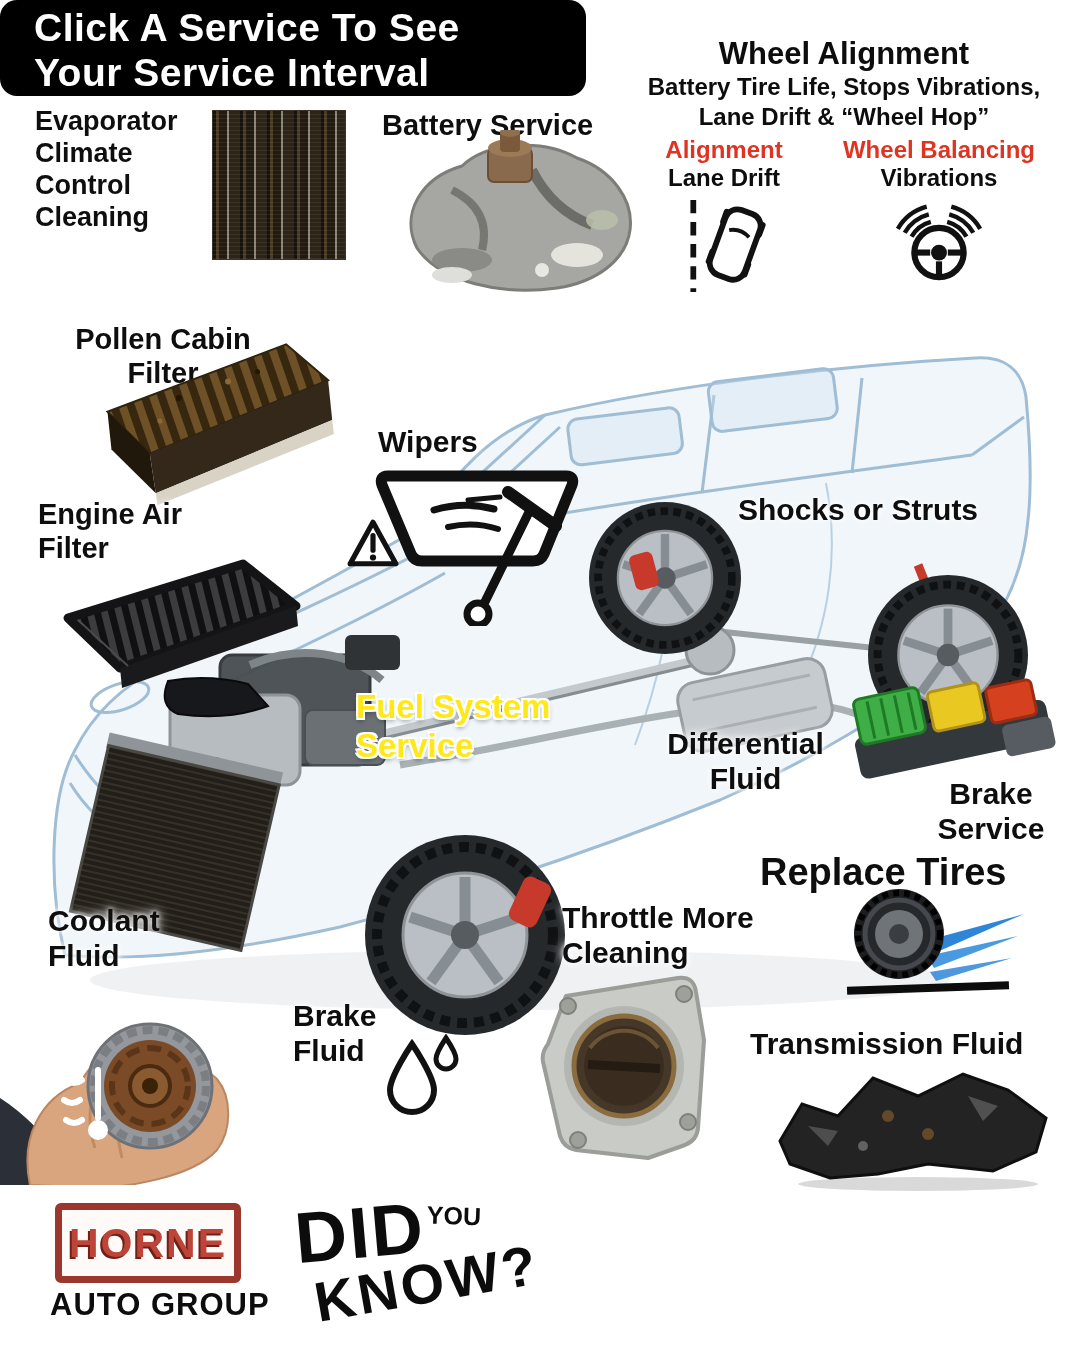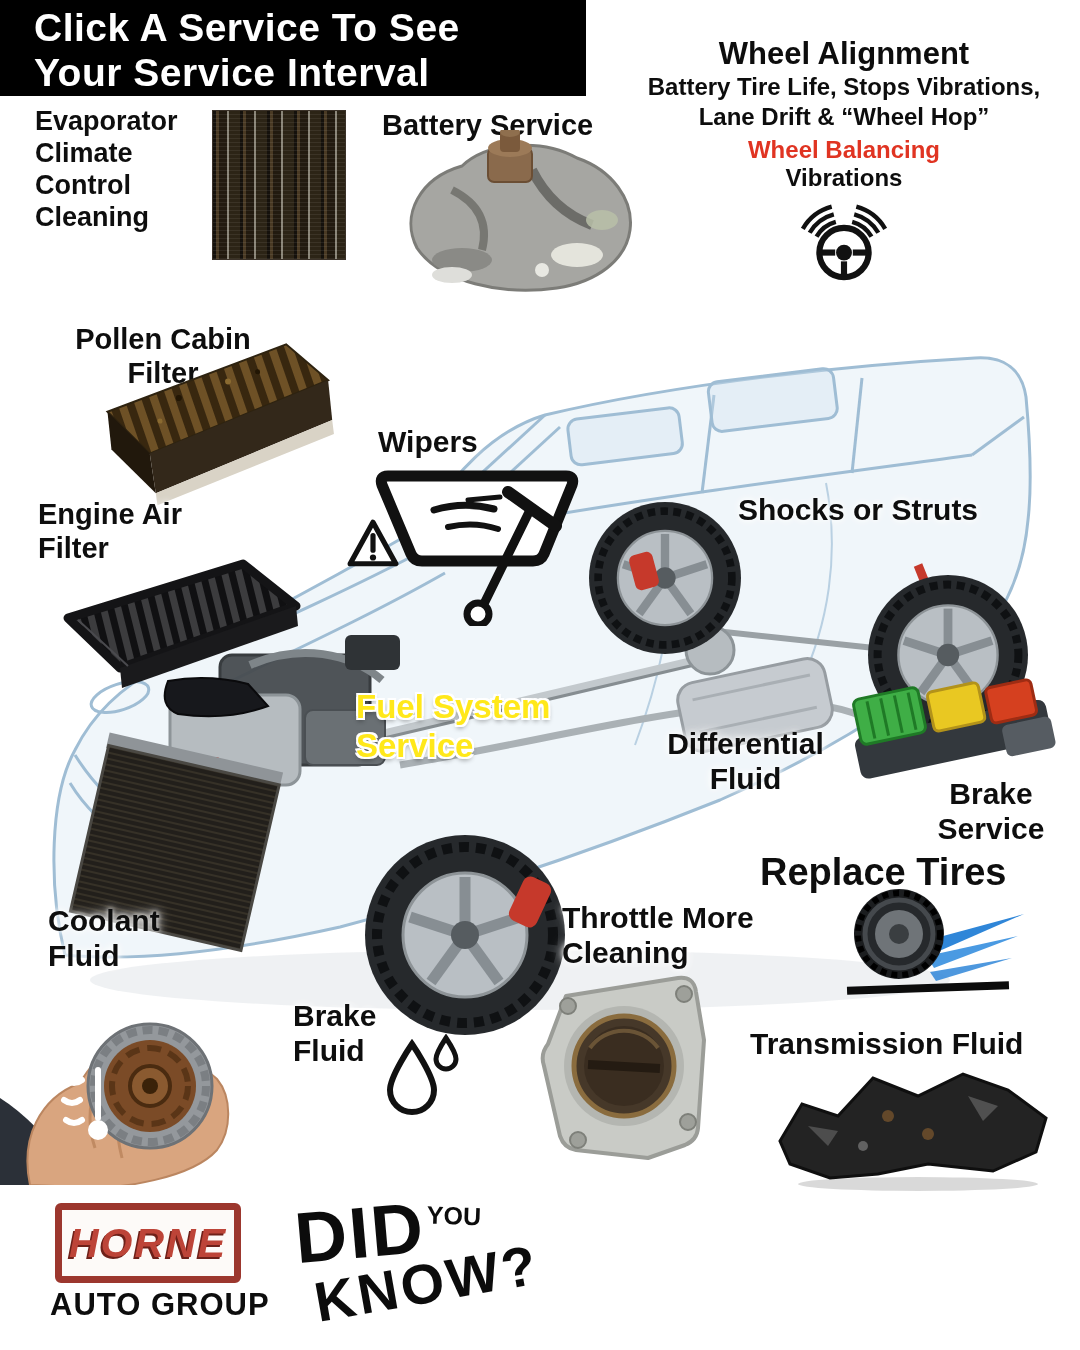--- a/index.html
+++ b/index.html
@@ -6,21 +6,21 @@
   .canvas {
     position:relative; width:1080px; height:1350px; background:#ffffff;
     font-family:"Liberation Sans", sans-serif; overflow:hidden; margin:0 auto;
   }
   .abs { position:absolute; }
 
   
   .banner {
     position:absolute; left:0; top:0; width:586px; height:96px;
     background:#000; color:#fff; font-weight:800; font-size:39px; line-height:45px;
-    padding:5px 0 0 34px; box-sizing:border-box; letter-spacing:0.5px;
+    padding:5px 0 0 34px; box-sizing:border-box; letter-spacing:0.5px;border-radius:17px;
   }
 
   
   .wa { position:absolute; left:618px; top:36px; width:452px; text-align:center; color:#0d0d0d; }
   .wa-title { font-size:31px; font-weight:800; }
   .wa-sub { font-size:24px; font-weight:700; line-height:30px; }
   .wa-cols { display:flex; justify-content:center; margin-top:4px; }
   .wa-col { display:flex; flex-direction:column; align-items:center; }
   .wa-col1 { width:190px; }
   .wa-col2 { width:240px; }
@@ -70,21 +70,21 @@
   #img-tire { left:842px; top:884px; width:190px; height:124px; }
   #img-coolant { left:0px; top:978px; width:262px; height:207px; }
   #icon-drops { left:382px; top:1034px; width:84px; height:84px; }
   #img-throttle { left:538px; top:970px; width:172px; height:194px; }
   #img-transmission { left:768px; top:1056px; width:290px; height:137px; }
 
   
   #logo-box {
     left:55px; top:1203px; width:172px; height:66px;
     border:7px solid #9c372e; border-radius:6px; background:#fdfaf8;
-    display:flex; align-items:center; justify-content:center; box-sizing:content-box;font-style:italic;
+    display:flex; align-items:center; justify-content:center; box-sizing:content-box;
   }
   #logo-text {
     color:#bd4438; font-size:41px; font-weight:800; letter-spacing:2px;
     text-shadow:-2px 2px 0 #6e2019;
   }
   #logo-sub { left:50px; top:1287px; font-size:31px; font-weight:800; color:#0d0d0d; letter-spacing:1px; position:absolute; }
 
   .dyk { position:absolute; left:297px; top:1196px; width:210px; transform:rotate(-5deg); color:#0c0c0c; font-weight:800; }
   .dyk-top { display:flex; align-items:flex-start; }
   .dyk-did { font-size:72px; line-height:0.92; letter-spacing:2px; }
@@ -104,20 +104,35 @@
   <div class="banner">
     <div>Click A Service To See</div>
     <div>Your Service Interval</div>
   </div>
 
   <div class="wa">
     <div class="wa-title">Wheel Alignment</div>
     <div class="wa-sub">Battery Tire Life,  Stops Vibrations,</div>
     <div class="wa-sub">Lane Drift &amp; “Wheel Hop”</div>
     <div class="wa-cols">
+      <div class="wa-col wa-col1">
+        <div class="wa-red">Alignment</div>
+        <div class="wa-blk">Lane Drift</div>
+        <svg class="wa-icon" width="85" height="96" viewBox="0 0 85 100">
+          <line x1="10" y1="2" x2="10" y2="98" stroke="#111" stroke-width="6" stroke-dasharray="14 9"></line>
+          <g transform="rotate(20 52 50)">
+            <rect x="30" y="16" width="8" height="17" rx="3" fill="#111"></rect>
+            <rect x="68" y="16" width="8" height="17" rx="3" fill="#111"></rect>
+            <rect x="30" y="60" width="8" height="17" rx="3" fill="#111"></rect>
+            <rect x="68" y="60" width="8" height="17" rx="3" fill="#111"></rect>
+            <rect x="34" y="12" width="38" height="72" rx="13" fill="#fff" stroke="#111" stroke-width="6"></rect>
+            <path d="M42,36 Q53,30 64,36" fill="none" stroke="#111" stroke-width="4"></path>
+          </g>
+        </svg>
+      </div>
       <div class="wa-col wa-col2">
         <div class="wa-red">Wheel Balancing</div>
         <div class="wa-blk">Vibrations</div>
         <svg class="wa-icon" width="112" height="88" viewBox="-12 -10 124 100">
           <circle cx="50" cy="52" r="28" fill="none" stroke="#111" stroke-width="7"></circle>
           <circle cx="50" cy="52" r="9" fill="#111"></circle>
           <line x1="22" y1="52" x2="40" y2="52" stroke="#111" stroke-width="7"></line>
           <line x1="60" y1="52" x2="78" y2="52" stroke="#111" stroke-width="7"></line>
           <line x1="50" y1="62" x2="50" y2="79" stroke="#111" stroke-width="7"></line>
           <path d="M18.8,34 A36 36 0 0 1 40.7,17.2" fill="none" stroke="#111" stroke-width="5"></path>

